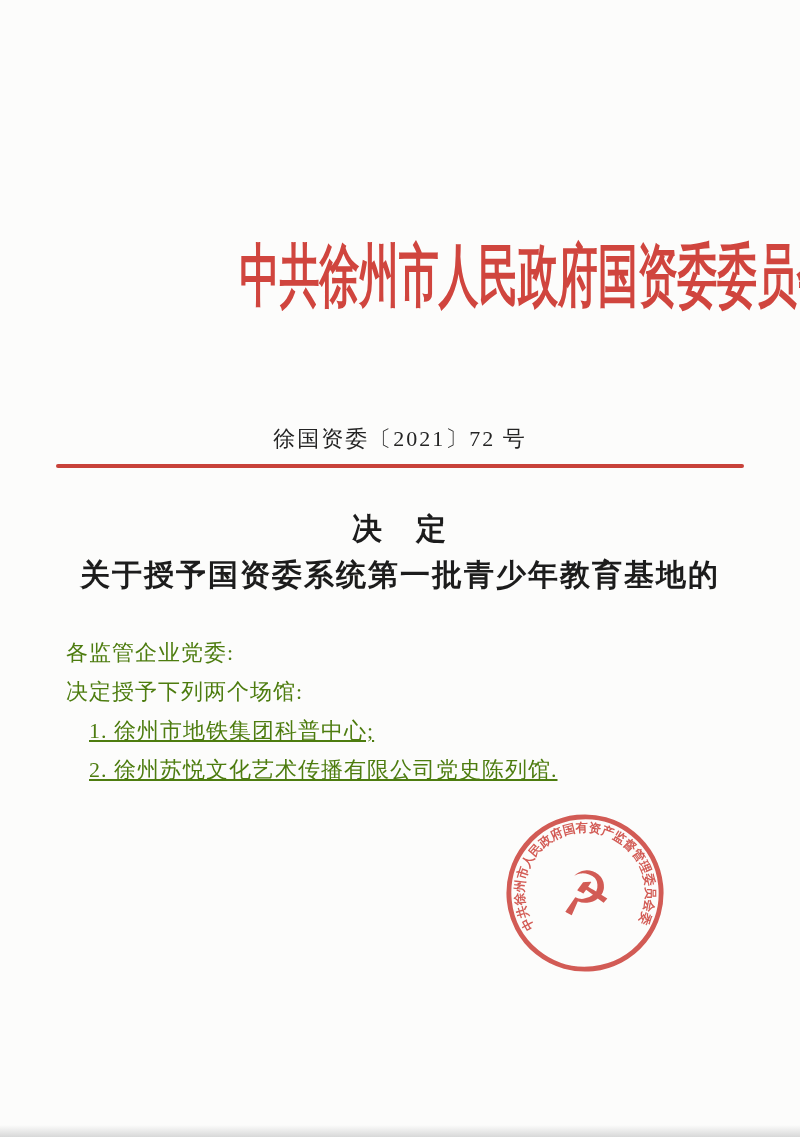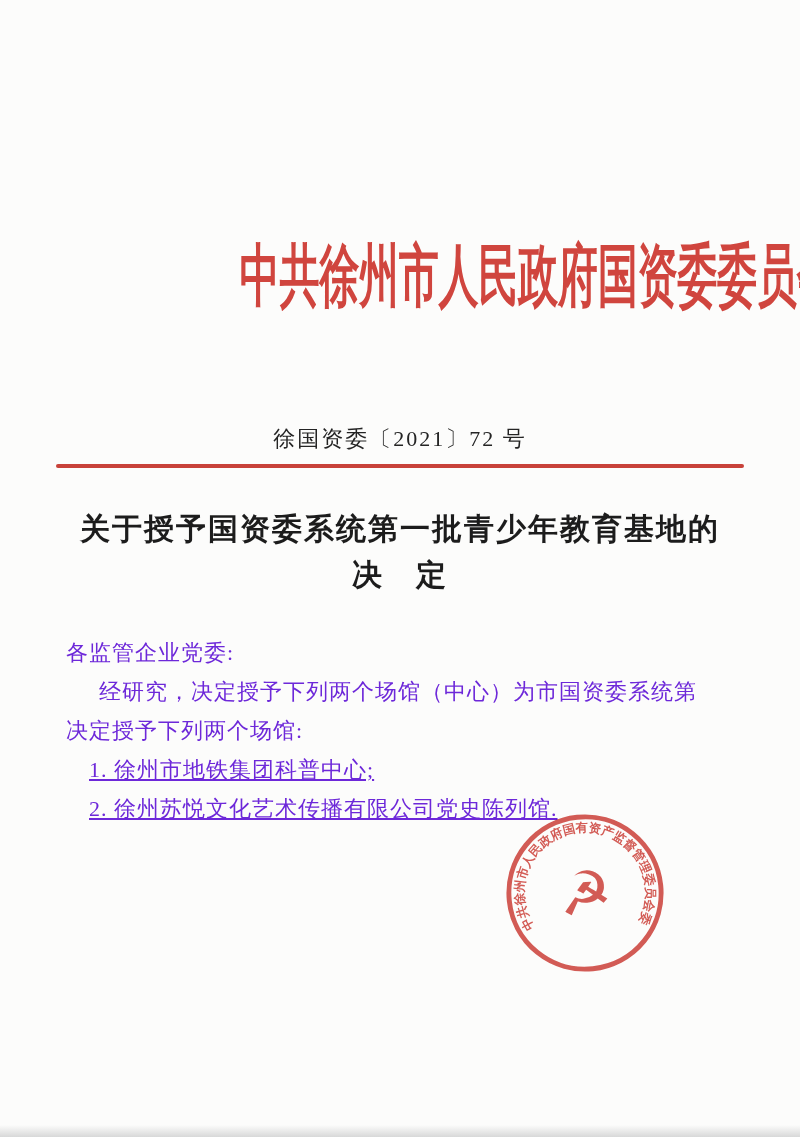--- a/index.html
+++ b/index.html
@@ -67,21 +67,21 @@
   }
   
   .body-block {
     position: absolute;
     top: 633px;
     left: 66px;
     width: 672px;
     font-size: 22px;
     line-height: 39px;
     letter-spacing: 1px;
-    color: #6d28d9;
+    color: #4d7c0f;
   }
   .para-indent { text-indent: 33px; }
   .list-item { padding-left: 23px; text-decoration: underline; }
   
   .signature-block {
     position: absolute;
     top: 868px;
     left: 440px;
     width: 300px;
     text-align: center;
@@ -118,27 +118,26 @@
 
   <div class="masthead">
     <span class="stretch">中共徐州市人民政府国资委委员会文件</span>
   </div>
 
   <div class="doc-number">徐国资委〔2021〕72 号</div>
 
   <div class="red-line"></div>
 
   <div class="doc-title">
+    <div>决　定</div>
     <div>关于授予国资委系统第一批青少年教育基地的</div>
-    <div>决　定</div>
   </div>
 
   <div class="body-block">
     <div>各监管企业党委:</div>
-    <div class="para-indent">经研究，决定授予下列两个场馆（中心）为市国资委系统第</div>
     <div>决定授予下列两个场馆:</div>
     <div class="list-item">1. 徐州市地铁集团科普中心;</div>
     <div class="list-item">2. 徐州苏悦文化艺术传播有限公司党史陈列馆.</div>
   </div>
 
 
   <svg class="seal" viewBox="0 0 170 170" width="168" height="168" xmlns="http://www.w3.org/2000/svg">
     <circle cx="85" cy="85" r="77" fill="none" stroke="#d0453e" stroke-width="5"></circle>
     <defs>
       <path id="sealArc" d="M 31.3 116 A 62 62 0 1 1 138.7 116" fill="none"></path>

